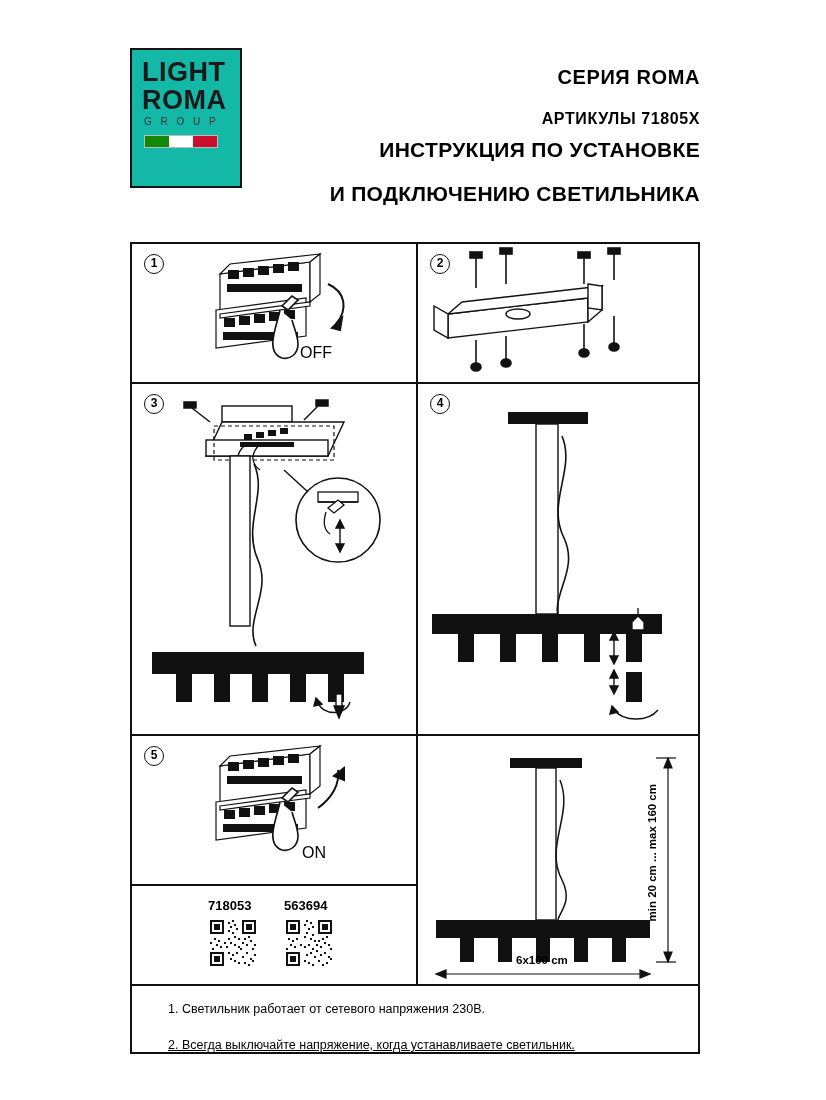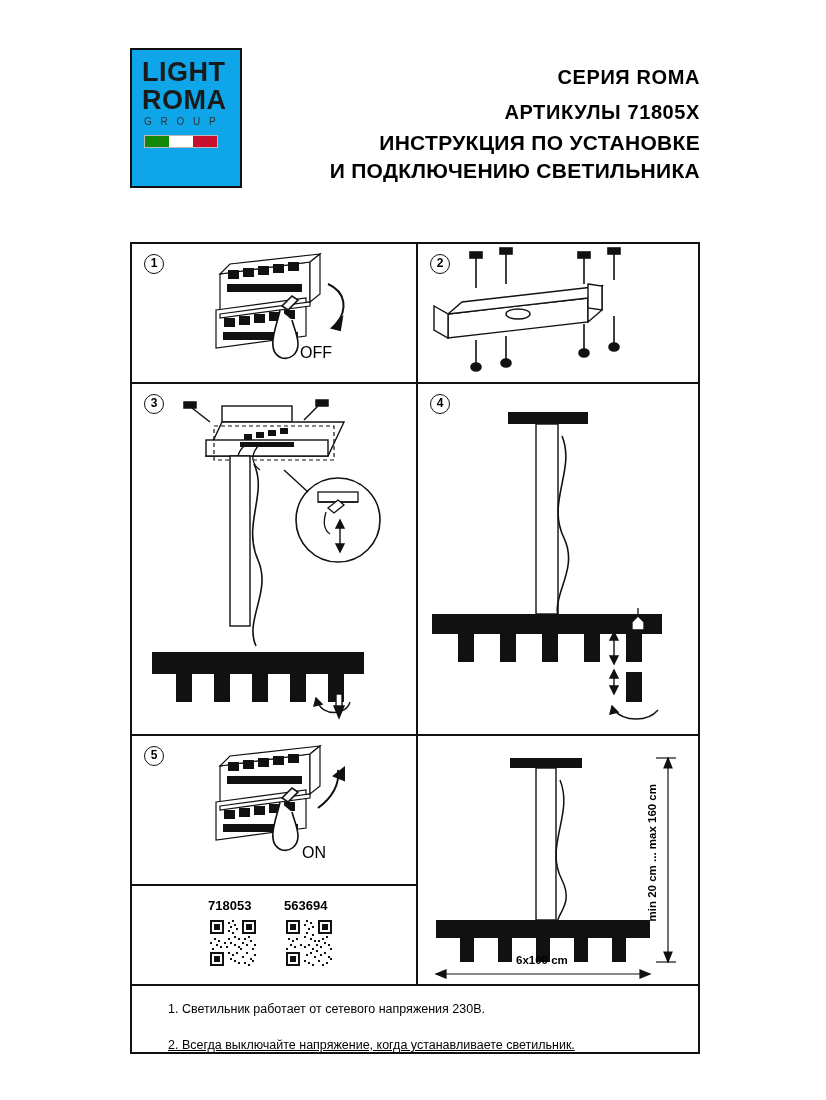--- a/index.html
+++ b/index.html
@@ -20,21 +20,21 @@
   .header {
     position: absolute;
     left: 130px; top: 48px;
     width: 570px; height: 140px;
   }
   .logo-box {
     position: absolute;
     left: 0; top: 0;
     width: 112px; height: 140px;
     border: 2px solid #111;
-    background: #0ea5e9;
+    background: #14b8a6;
     padding: 8px 6px 6px 10px;
   }
   .logo-word {
     font-weight: bold;
     font-size: 27px;
     line-height: 28px;
     letter-spacing: 0.5px;
     color: #1a1a1a;
   }
   .logo-group {
@@ -60,24 +60,24 @@
     text-align: right;
   }
   .hdr-line1 {
     font-weight: bold;
     font-size: 20px;
     letter-spacing: 0.6px;
     line-height: 26px;
   }
   .hdr-line2 {
     font-weight: bold;
-    font-size: 20px;
+    font-size: 16px;
     letter-spacing: 0.6px;
     line-height: 26px;
-    margin-top: 9px;
+    margin-top: 16px;
   }
   .hdr-title {
     font-weight: bold;
     font-size: 21px;
     line-height: 28px;
     letter-spacing: 0.3px;
     margin-top: 4px;
   }
 
   
@@ -151,21 +151,21 @@
         <i style="background:#138808"></i>
           <i style="background:#ffffff"></i>
           <i style="background:#c8102e"></i>
       </div>
     </div>
 
     <div class="header-text">
       <div class="hdr-line1">СЕРИЯ ROMA</div>
       <div class="hdr-line2">АРТИКУЛЫ 71805X</div>
       <div class="hdr-title">ИНСТРУКЦИЯ ПО УСТАНОВКЕ</div>
-      <div class="hdr-title" style="margin-top:0">И ПОДКЛЮЧЕНИЮ СВЕТИЛЬНИКА</div>
+      <div class="hdr-title" style="margin-top:16px">И ПОДКЛЮЧЕНИЮ СВЕТИЛЬНИКА</div>
     </div>
   </div>
 
   <div class="grid">
 
     <div class="vline" style="left:284px; top:0; width:2px; height:740px;"></div>
     <div class="hline" style="left:0; top:138px; width:284px; height:2px;"></div>
     <div class="hline" style="left:284px; top:138px; width:284px; height:2px;"></div>
     <div class="hline" style="left:0; top:490px; width:568px; height:2px;"></div>
     <div class="hline" style="left:0; top:640px; width:284px; height:2px;"></div>

